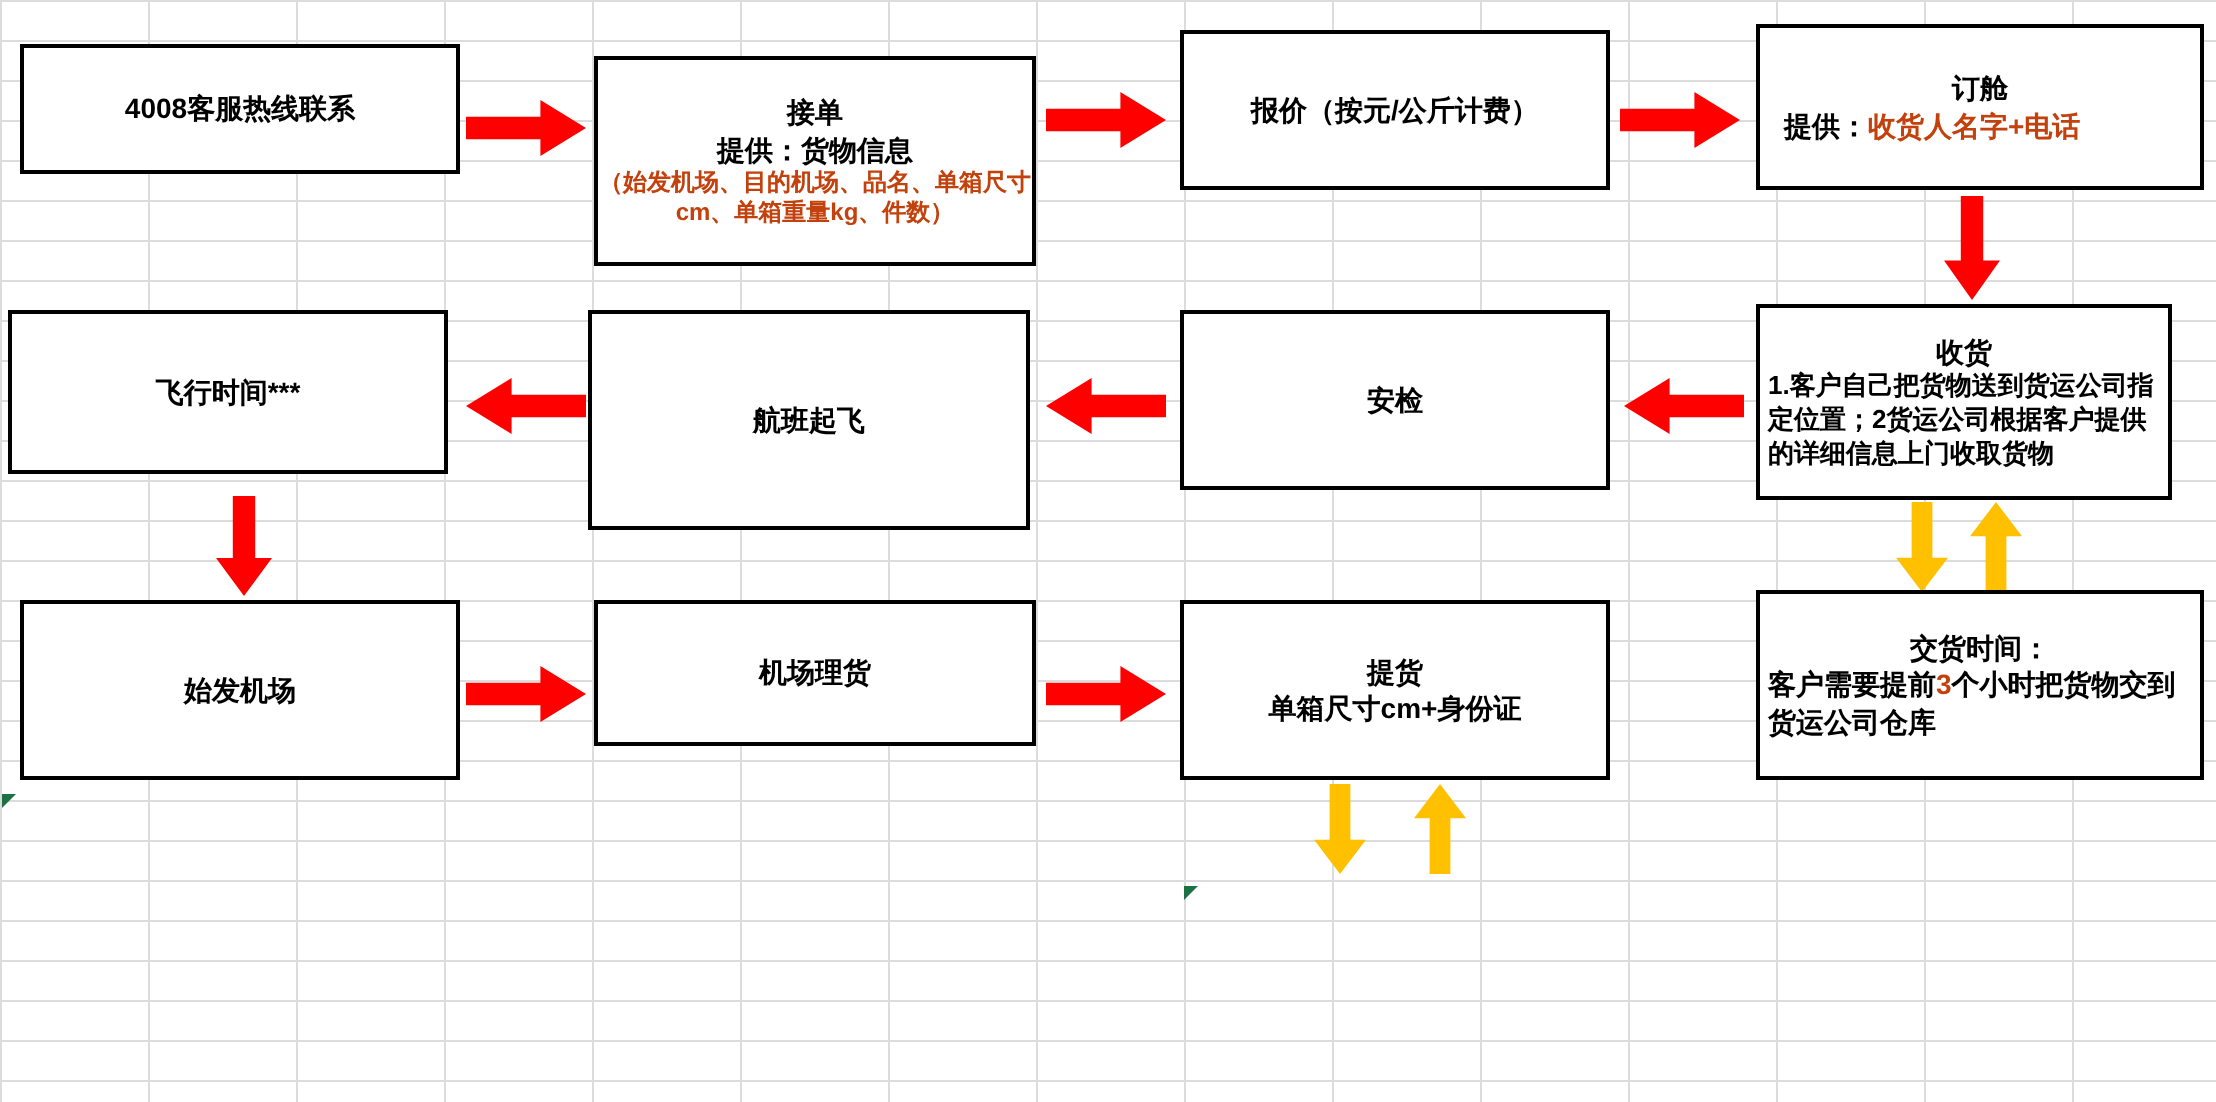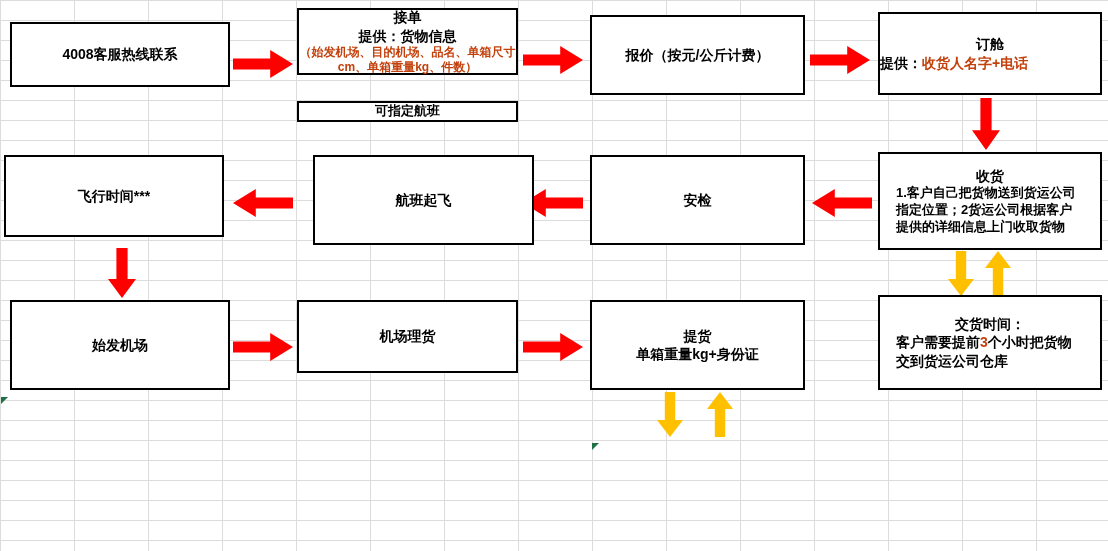--- a/index.html
+++ b/index.html
@@ -19,22 +19,22 @@
     background:#fff;
     border:2px solid #000;
     box-sizing:border-box;
     display:flex;flex-direction:column;
     align-items:center;justify-content:center;
     font-weight:bold;color:#000;
     font-size:14px;line-height:1.3;
     text-align:center;
     word-break:break-all;
   }
-  .box .body-left{align-self:stretch;text-align:left;padding:0 16px;}
-  .box .pad-left{align-self:stretch;text-align:left;}
+  .box .body-left{align-self:stretch;text-align:left;padding:0 4px;}
+  .box .pad-left{align-self:stretch;text-align:left;padding-left:12px;}
   .small{font-size:12px;line-height:1.25;}
   .mid{font-size:13px;line-height:1.3;}
   .red{color:#c2410c;text-align:center;}
   .arr{position:absolute;}
   .c-red{background:#FF0000;}
   .c-yellow{background:#FFC000;}
   .a-right{clip-path:polygon(0 30%,62% 30%,62% 0%,100% 50%,62% 100%,62% 70%,0 70%);}
   .a-left{clip-path:polygon(100% 30%,38% 30%,38% 0%,0 50%,38% 100%,38% 70%,100% 70%);}
   .a-down{clip-path:polygon(30% 0,70% 0,70% 62%,100% 62%,50% 100%,0 62%,30% 62%);}
   .a-up{clip-path:polygon(30% 100%,70% 100%,70% 38%,100% 38%,50% 0,0 38%,30% 38%);}
@@ -49,58 +49,55 @@
   <div class="gtri" style="left:879px;top:297px"></div>
   <div class="gtri" style="left:1px;top:397px"></div>
   <div class="gtri" style="left:592px;top:443px"></div>
 
   <div class="box" style="left:10px;top:22px;width:220px;height:65px">
     <div>4008客服热线联系</div>
   </div>
 
   <div class="arr c-red a-right" style="left:233px;top:50px;width:60px;height:28px"></div>
 
-  <div class="box" style="left:297px;top:8px;width:221px;height:67px">
+  <div class="box" style="left:297px;top:28px;width:221px;height:105px">
     <div>接单</div>
     <div>提供：货物信息</div>
     <div class="red small">（始发机场、目的机场、品名、单箱尺寸cm、单箱重量kg、件数）</div>
-  </div>
-  <div class="box" style="left:297px;top:101px;width:221px;height:21px;border-top-width:2px">
-    <div class="mid">可指定航班</div>
   </div>
 
   <div class="arr c-red a-right" style="left:523px;top:46px;width:60px;height:28px"></div>
 
   <div class="box" style="left:590px;top:15px;width:215px;height:80px">
     <div>报价（按元/公斤计费）</div>
   </div>
 
   <div class="arr c-red a-right" style="left:810px;top:46px;width:60px;height:28px"></div>
 
   <div class="box" style="left:878px;top:12px;width:224px;height:83px">
     <div>订舱</div>
     <div class="pad-left"><span>提供：</span><span class="red">收货人名字+电话</span></div>
   </div>
 
   <div class="arr c-red a-down" style="left:972px;top:98px;width:28px;height:52px"></div>
 
-  <div class="box" style="left:878px;top:152px;width:224px;height:98px">
+  <div class="box" style="left:878px;top:152px;width:208px;height:98px">
     <div>收货</div>
     <div class="body-left mid">1.客户自己把货物送到货运公司指定位置；2货运公司根据客户提供的详细信息上门收取货物</div>
   </div>
 
   <div class="arr c-red a-left" style="left:812px;top:189px;width:60px;height:28px"></div>
 
   <div class="box" style="left:590px;top:155px;width:215px;height:90px">
     <div>安检</div>
   </div>
 
   <div class="arr c-red a-left" style="left:523px;top:189px;width:60px;height:28px"></div>
 
-  <div class="box" style="left:313px;top:155px;width:221px;height:90px">
+  <div class="box" style="left:294px;top:155px;width:221px;height:110px">
     <div>航班起飞</div>
   </div>
 
   <div class="arr c-red a-left" style="left:233px;top:189px;width:60px;height:28px"></div>
 
   <div class="box" style="left:4px;top:155px;width:220px;height:82px">
     <div>飞行时间***</div>
   </div>
 
   <div class="arr c-red a-down" style="left:108px;top:248px;width:28px;height:50px"></div>
@@ -120,20 +117,20 @@
   <div class="arr c-red a-right" style="left:233px;top:333px;width:60px;height:28px"></div>
 
   <div class="box" style="left:297px;top:300px;width:221px;height:73px">
     <div>机场理货</div>
   </div>
 
   <div class="arr c-red a-right" style="left:523px;top:333px;width:60px;height:28px"></div>
 
   <div class="box" style="left:590px;top:300px;width:215px;height:90px">
     <div>提货</div>
-    <div>单箱重量kg+身份证</div>
+    <div>单箱尺寸cm+身份证</div>
   </div>
 
   <div class="arr c-yellow a-down" style="left:657px;top:392px;width:26px;height:45px"></div>
   <div class="arr c-yellow a-up" style="left:707px;top:392px;width:26px;height:45px"></div>
 
 
 </div>
 
 </body></html>

